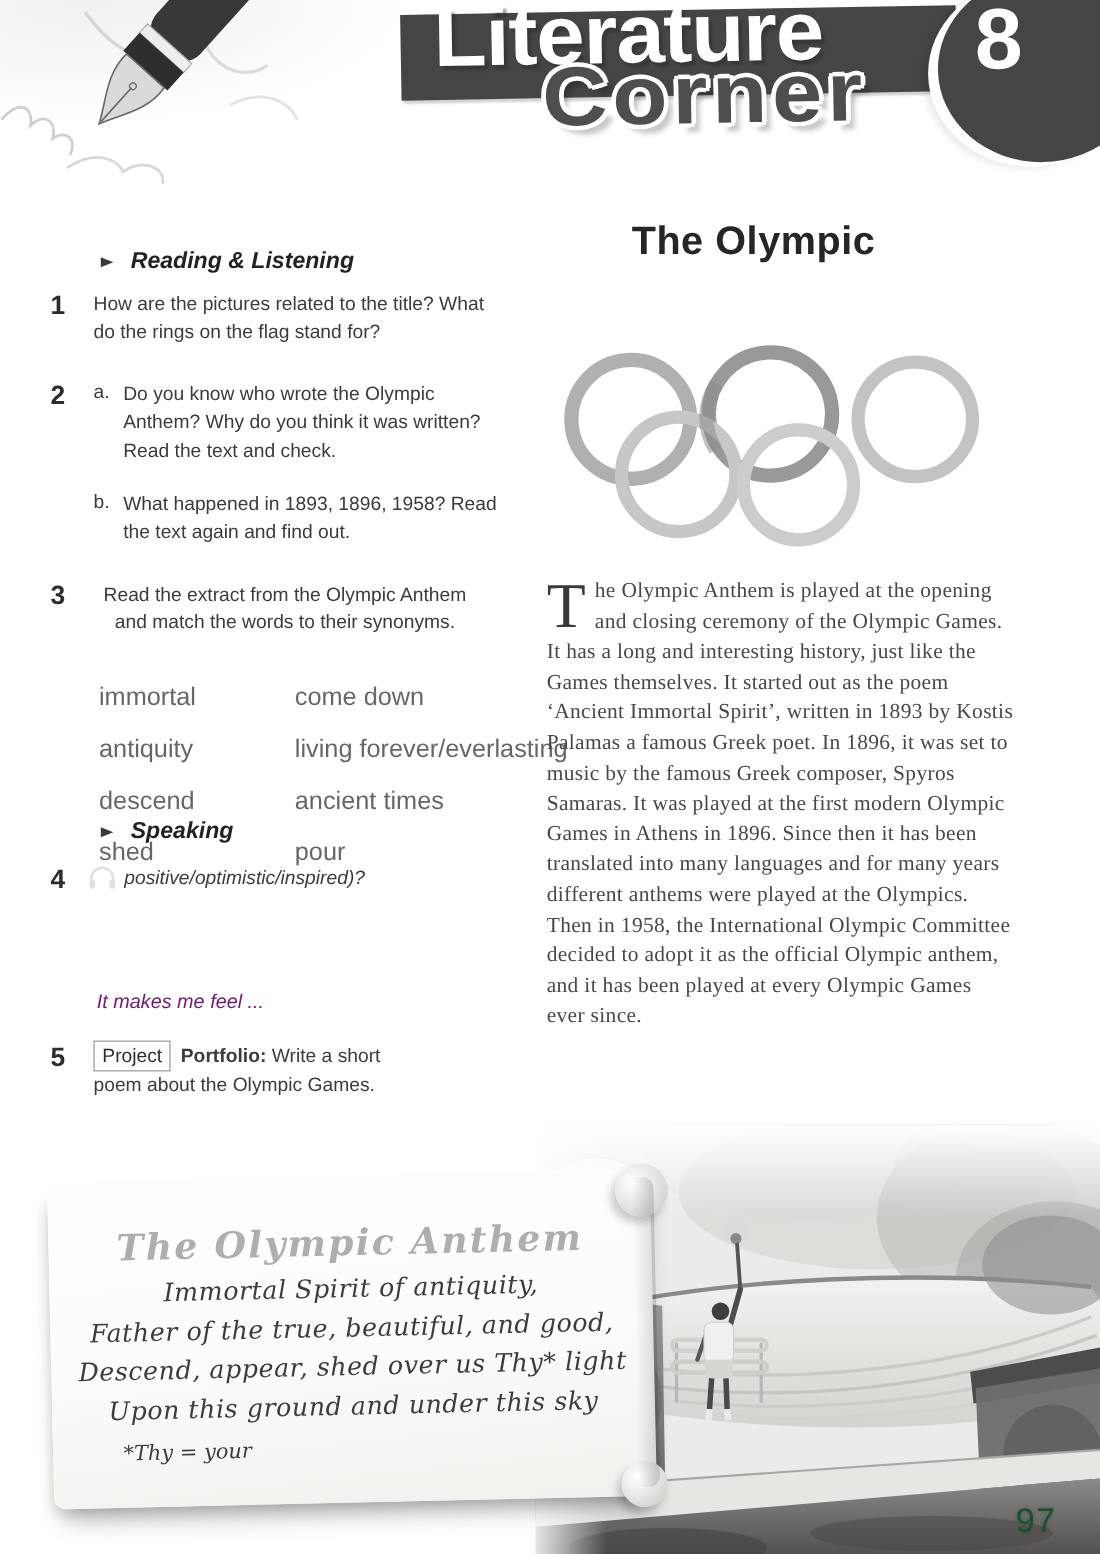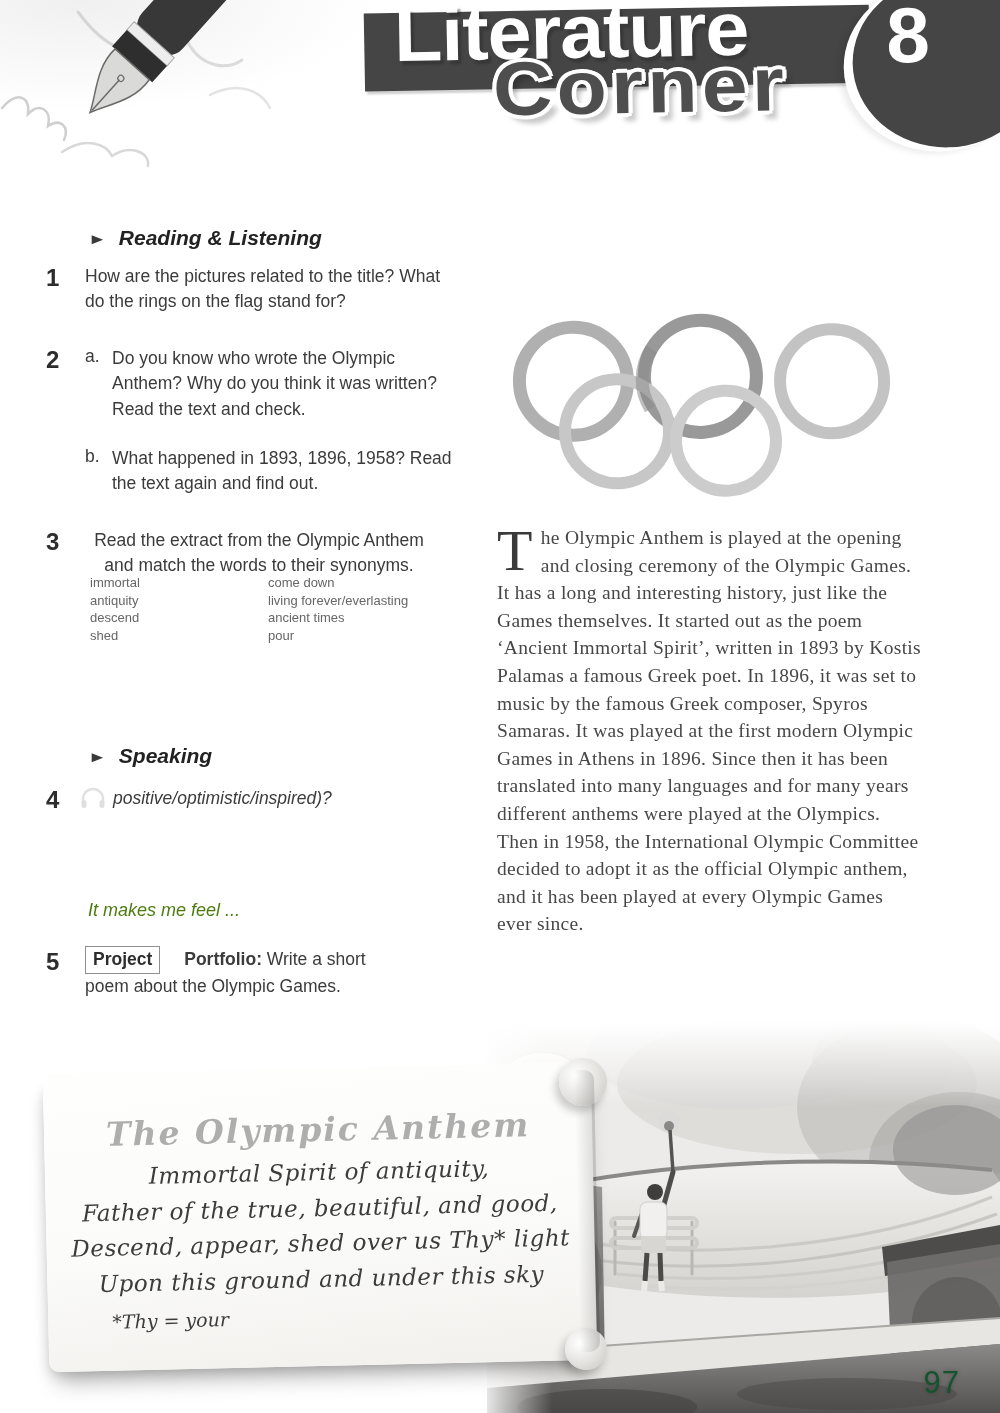--- a/index.html
+++ b/index.html
@@ -35,24 +35,24 @@
 
   
   .pen-art{position:absolute;left:0;top:0;width:330px;height:215px;}
 
   
   .section-head{position:absolute;font-style:italic;font-weight:bold;font-size:21px;color:#222;white-space:nowrap;}
   .section-head .arrow{font-style:normal;display:inline-block;margin-right:12px;font-size:19px;color:#3a3a3a;transform:scaleY(.8);}
   .ex-num{position:absolute;left:46px;font-weight:bold;font-size:24px;color:#2d2d2d;line-height:1;}
   .ex-text{position:absolute;font-size:17.5px;line-height:1.45;color:#3b3b3b;}
   .sub-label{position:absolute;font-size:17.5px;color:#3b3b3b;}
-  .match-grid{position:absolute;left:90px;top:574px;display:grid;grid-template-columns:178px auto;row-gap:0;font-size:13px;line-height:1.35;color:#666;}
+  .match-grid{position:absolute;left:90px;top:618px;display:grid;grid-template-columns:178px auto;row-gap:16px;font-size:23px;line-height:1.35;color:#666;}
   .ex4-options{font-style:italic;}
-  .feel-prompt{position:absolute;left:88px;top:900px;font-style:italic;font-size:18px;color:#4d7c0f;}
-  .project-box{display:inline-block;border:1.5px solid #8f8f8f;padding:0 7px 1px 7px;font-weight:bold;font-size:17.5px;color:#2d2d2d;margin-right:19px;text-align:center;}
+  .feel-prompt{position:absolute;left:88px;top:900px;font-style:italic;font-size:18px;color:#701a75;}
+  .project-box{display:inline-block;border:1.5px solid #8f8f8f;padding:0 7px 1px 7px;font-weight:normal;font-size:17.5px;color:#2d2d2d;margin-right:4px;text-align:center;}
   .headphones{position:absolute;left:80px;top:786px;width:26px;height:24px;opacity:.85;}
 
   
   .article-title{position:absolute;left:520px;top:196px;width:330px;text-align:center;font-size:36px;font-weight:bold;color:#262626;line-height:1.25;letter-spacing:.5px;}
   .rings{position:absolute;left:495px;top:288px;width:480px;height:215px;}
   .article-body{
     position:absolute;left:497px;top:524px;width:424px;margin:0;
     font-family:"Liberation Serif","DejaVu Serif",serif;font-size:19.5px;line-height:27.6px;color:#474747;letter-spacing:.3px;
   }
   .article-body::first-letter{
@@ -157,20 +157,21 @@
   <div class="feel-prompt">It makes me feel ...</div>
 
   <div class="ex-num" style="top:950px;">5</div>
   <div class="ex-text" style="left:85px;top:946px;width:300px;">
     <span class="project-box">Project</span>
     <b>Portfolio:</b>
     <span>Write a short poem about the Olympic Games.</span>
   </div>
 
   <div class="article-title">
+    <div>The Olympic</div>
   </div>
 
   <svg class="rings" viewBox="0 0 480 215" aria-hidden="true">
     <g fill="none" transform="rotate(-4 240 110)">
       <circle cx="80" cy="82" r="54" stroke="#b0b0b0" stroke-width="13"></circle>
       <circle cx="207" cy="86" r="56" stroke="#999999" stroke-width="13"></circle>
       <circle cx="338" cy="100" r="52" stroke="#c3c3c3" stroke-width="12"></circle>
       <circle cx="120" cy="135" r="52" stroke="#c7c7c7" stroke-width="12"></circle>
       <circle cx="228" cy="152" r="50" stroke="#cccccc" stroke-width="12"></circle>
       <path d="M 160 55 A 56 56 0 0 0 155 115" stroke="#8a8a8a" stroke-width="13" opacity=".55"></path>

